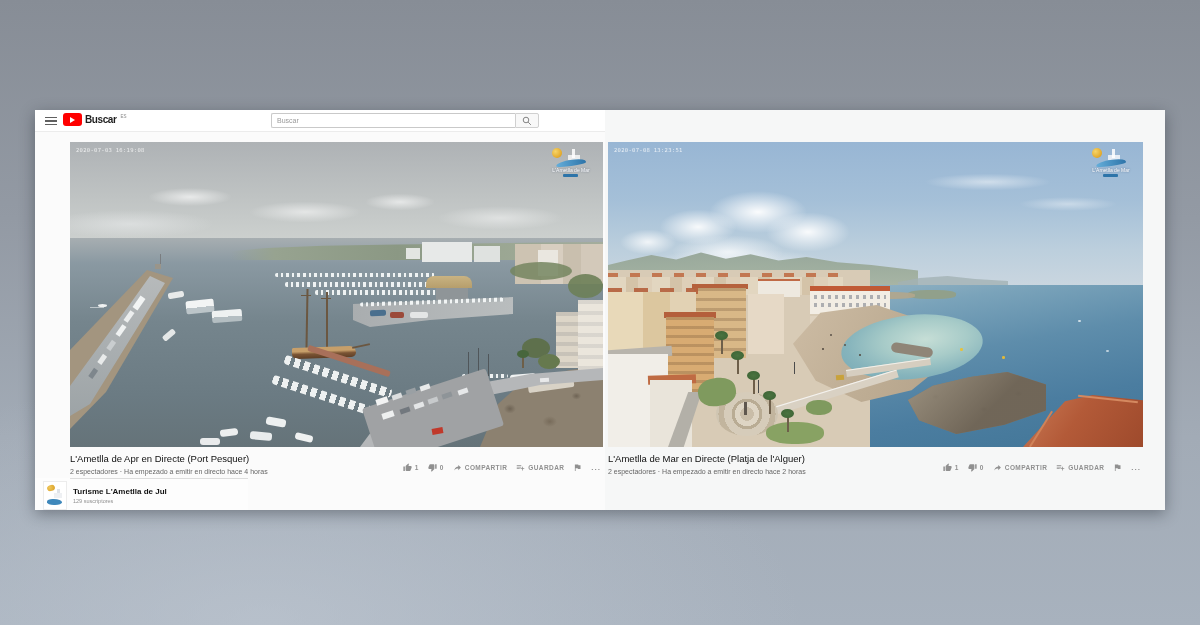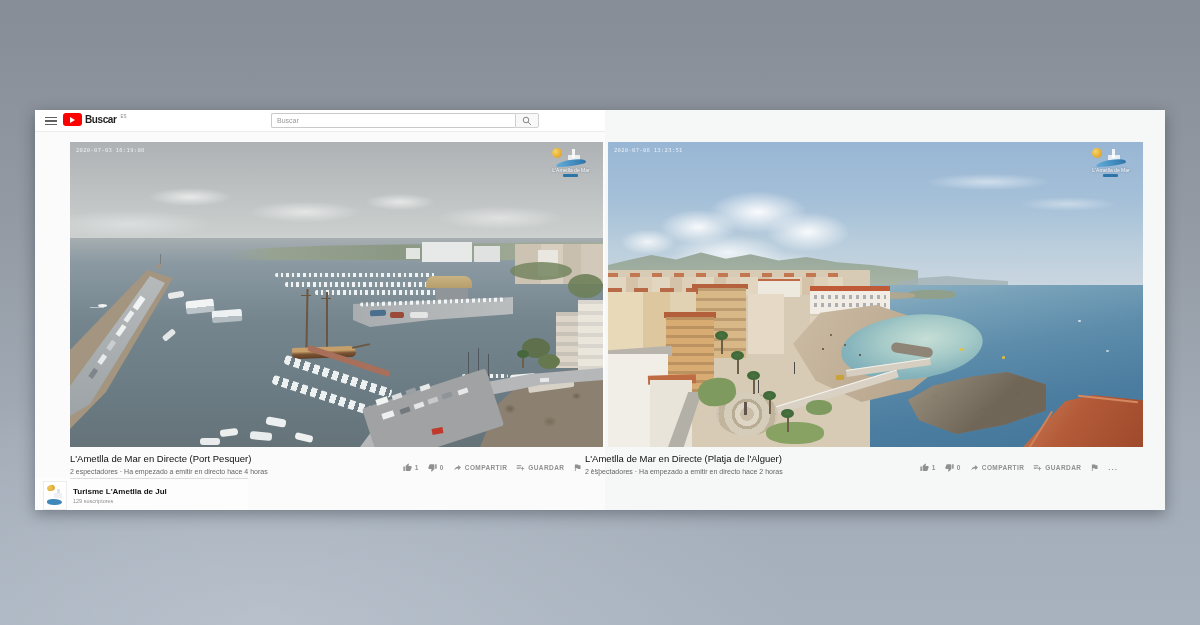--- a/index.html
+++ b/index.html
@@ -272,21 +272,21 @@
       <div class="sun"></div>
       <div class="tower"></div>
       <div class="house"></div>
       <div class="wave"></div>
       <div class="wmtext">L'Ametlla de Mar</div>
       <div class="banner"></div>
     </div>
   </div>
 
   <div class="a" style="left:35px;top:343px;width:533px;height:24px">
-    <div class="info-title">L'Ametlla de Mar en Directe (Port Pesquer)</div>
+    <div class="info-title">L'Ametlla de Apr en Directe (Port Pesquer)</div>
     <div class="info-meta">2 espectadores · Ha empezado a emitir en directo hace 4 horas</div>
     <div class="a actions" style="right:2px;top:10px">
       <span class="act">
         <svg class="ic" viewBox="0 0 24 24">
             <path d="M1 21h4V9H1v12zM23 10c0-1.1-.9-2-2-2h-6.31l.95-4.57.03-.32c0-.41-.17-.79-.44-1.06L14.17 1 7.58 7.59C7.22 7.95 7 8.45 7 9v10c0 1.1.9 2 2 2h9c.83 0 1.54-.5 1.84-1.22l3.02-7.05c.09-.23.14-.47.14-.73v-2z"></path>
           </svg>
         <span>1</span>
       </span>
       <span class="act">
         <svg class="ic" viewBox="0 0 24 24" style="transform:rotate(180deg)">
@@ -308,21 +308,21 @@
       </span>
       <span class="act">
         <svg class="ic" viewBox="0 0 24 24">
             <path d="M14.4 6L14 4H5v17h2v-7h5.6l.4 2h7V6h-5.6z"></path>
           </svg>
       </span>
       <span class="act" style="letter-spacing:1px;font-size:8px">...</span>
     </div>
   </div>
 
-  <div class="a" style="left:550px;top:343px;width:535px;height:24px">
+  <div class="a" style="left:573px;top:343px;width:535px;height:24px">
     <div class="info-title">L'Ametlla de Mar en Directe (Platja de l'Alguer)</div>
     <div class="info-meta">2 espectadores · Ha empezado a emitir en directo hace 2 horas</div>
     <div class="a actions" style="right:2px;top:10px">
       <span class="act">
         <svg class="ic" viewBox="0 0 24 24">
             <path d="M1 21h4V9H1v12zM23 10c0-1.1-.9-2-2-2h-6.31l.95-4.57.03-.32c0-.41-.17-.79-.44-1.06L14.17 1 7.58 7.59C7.22 7.95 7 8.45 7 9v10c0 1.1.9 2 2 2h9c.83 0 1.54-.5 1.84-1.22l3.02-7.05c.09-.23.14-.47.14-.73v-2z"></path>
           </svg>
         <span>1</span>
       </span>
       <span class="act">

